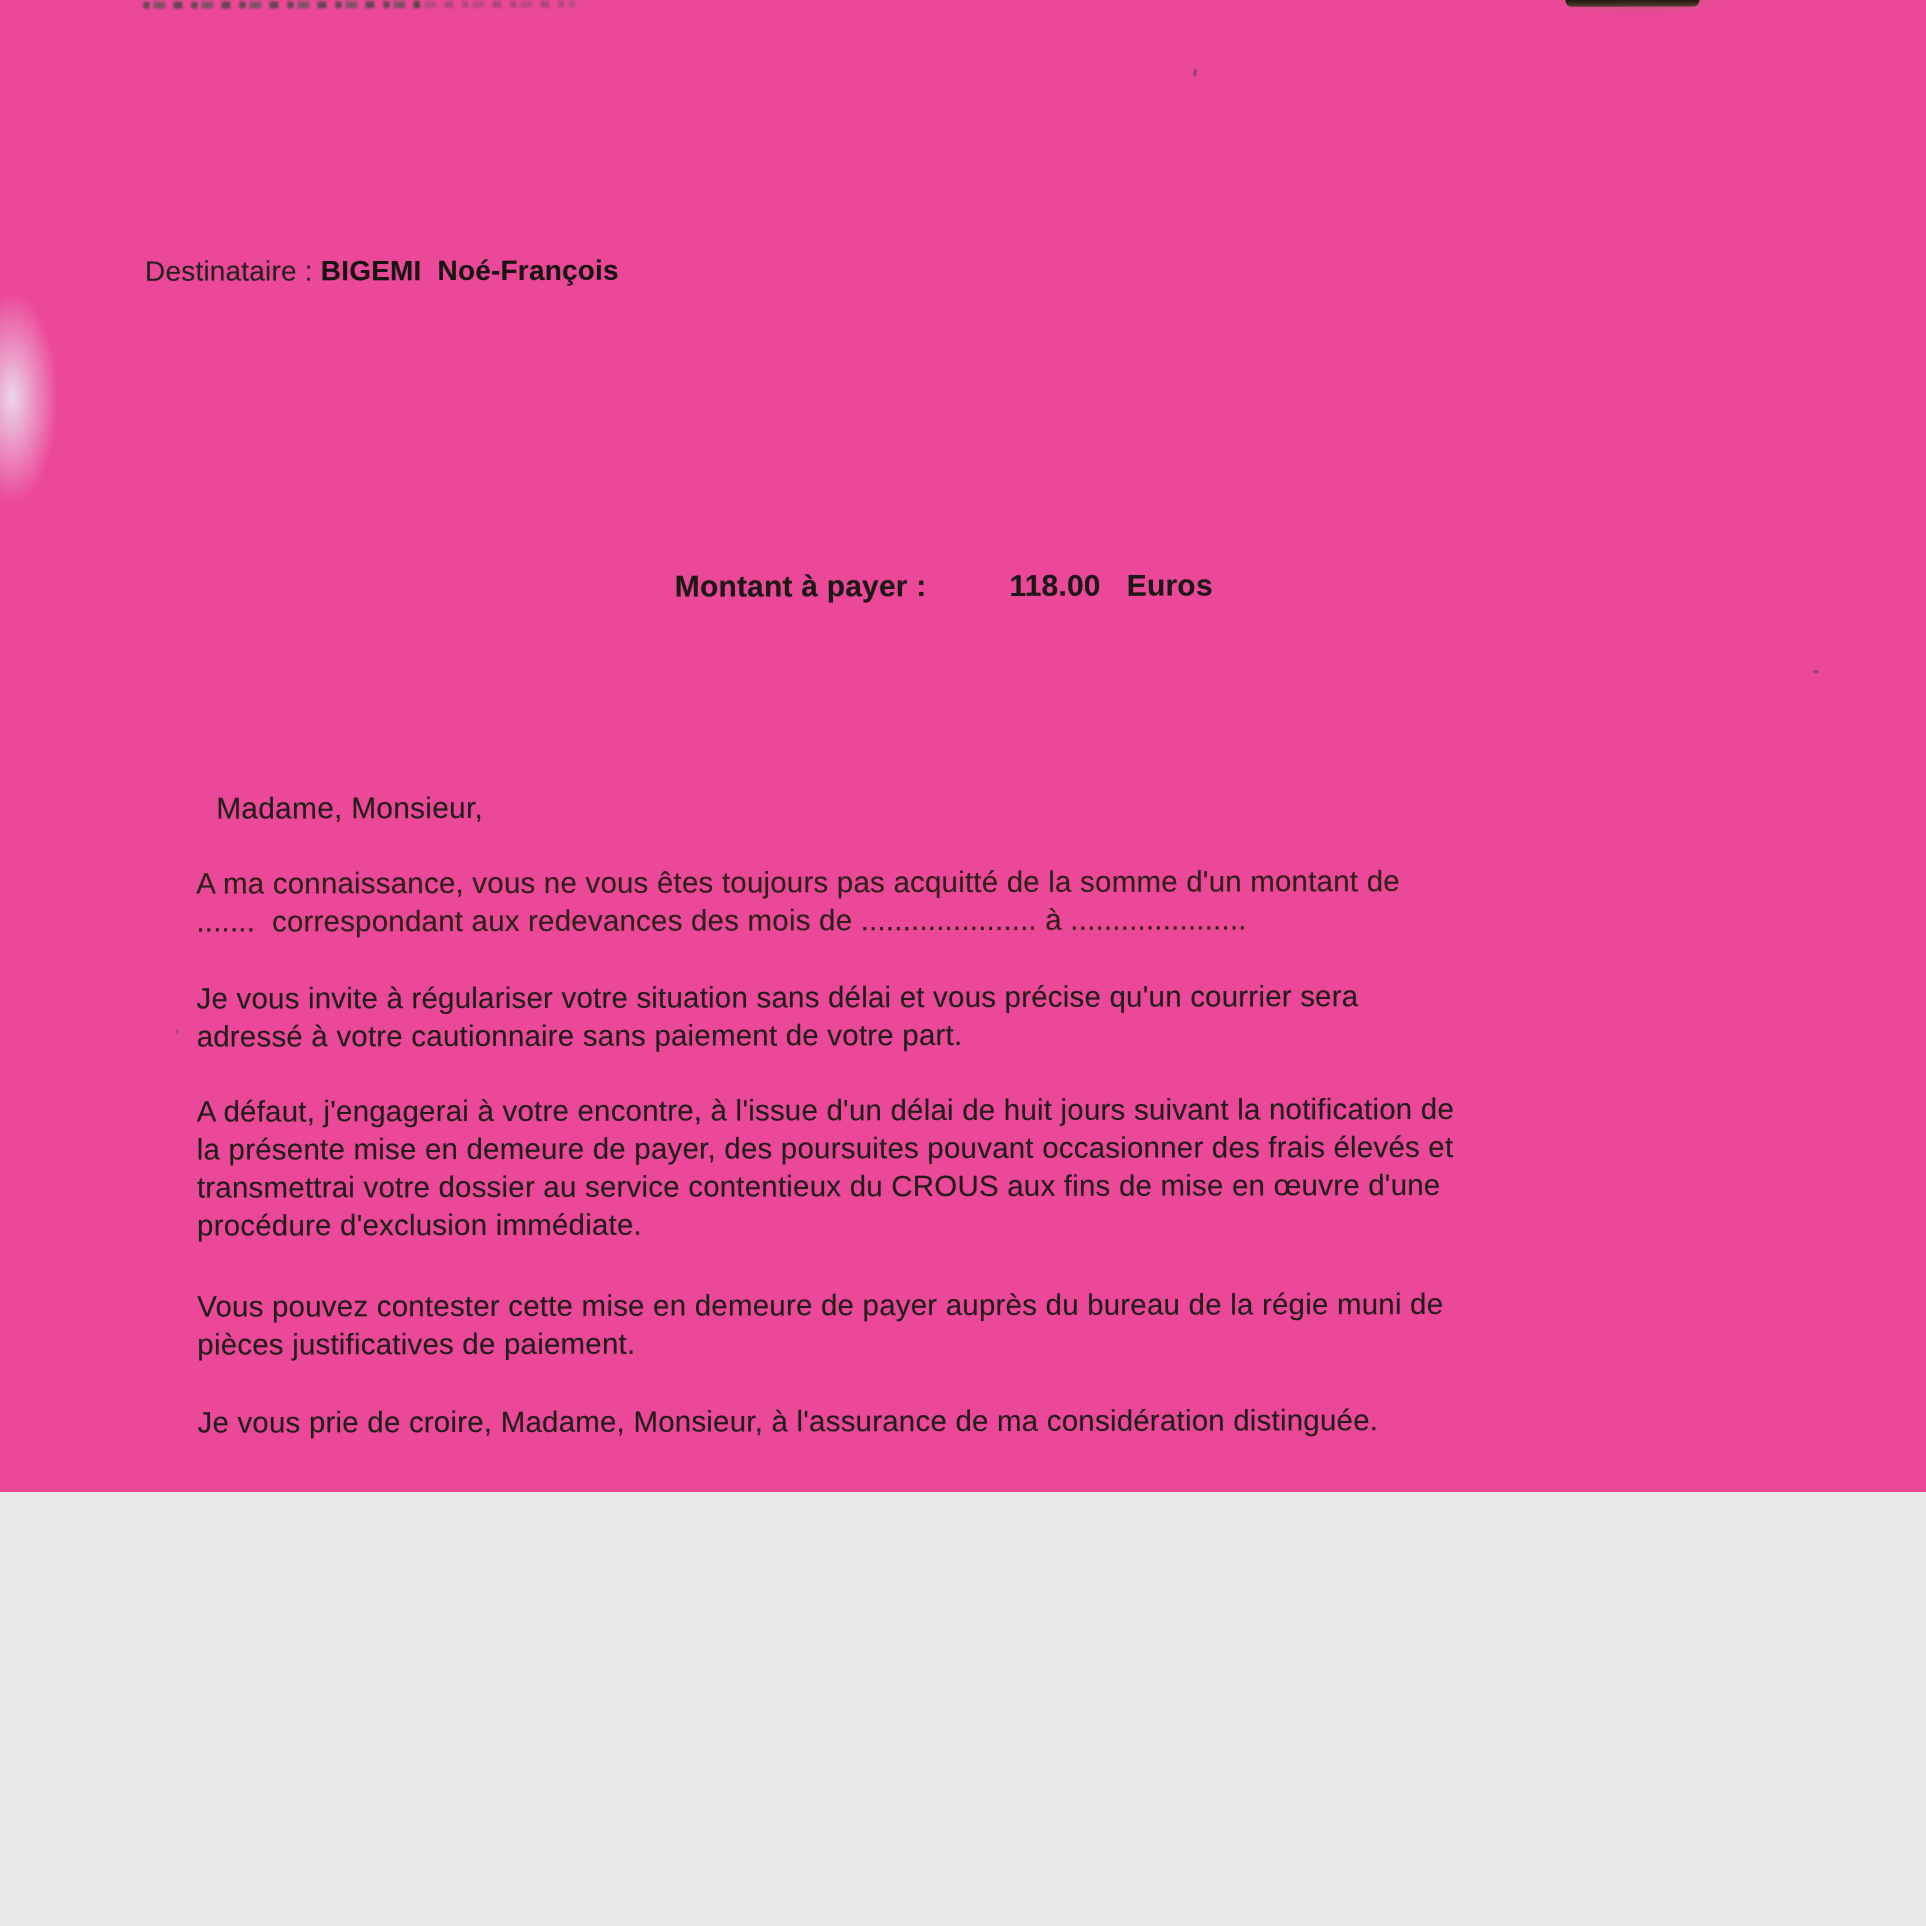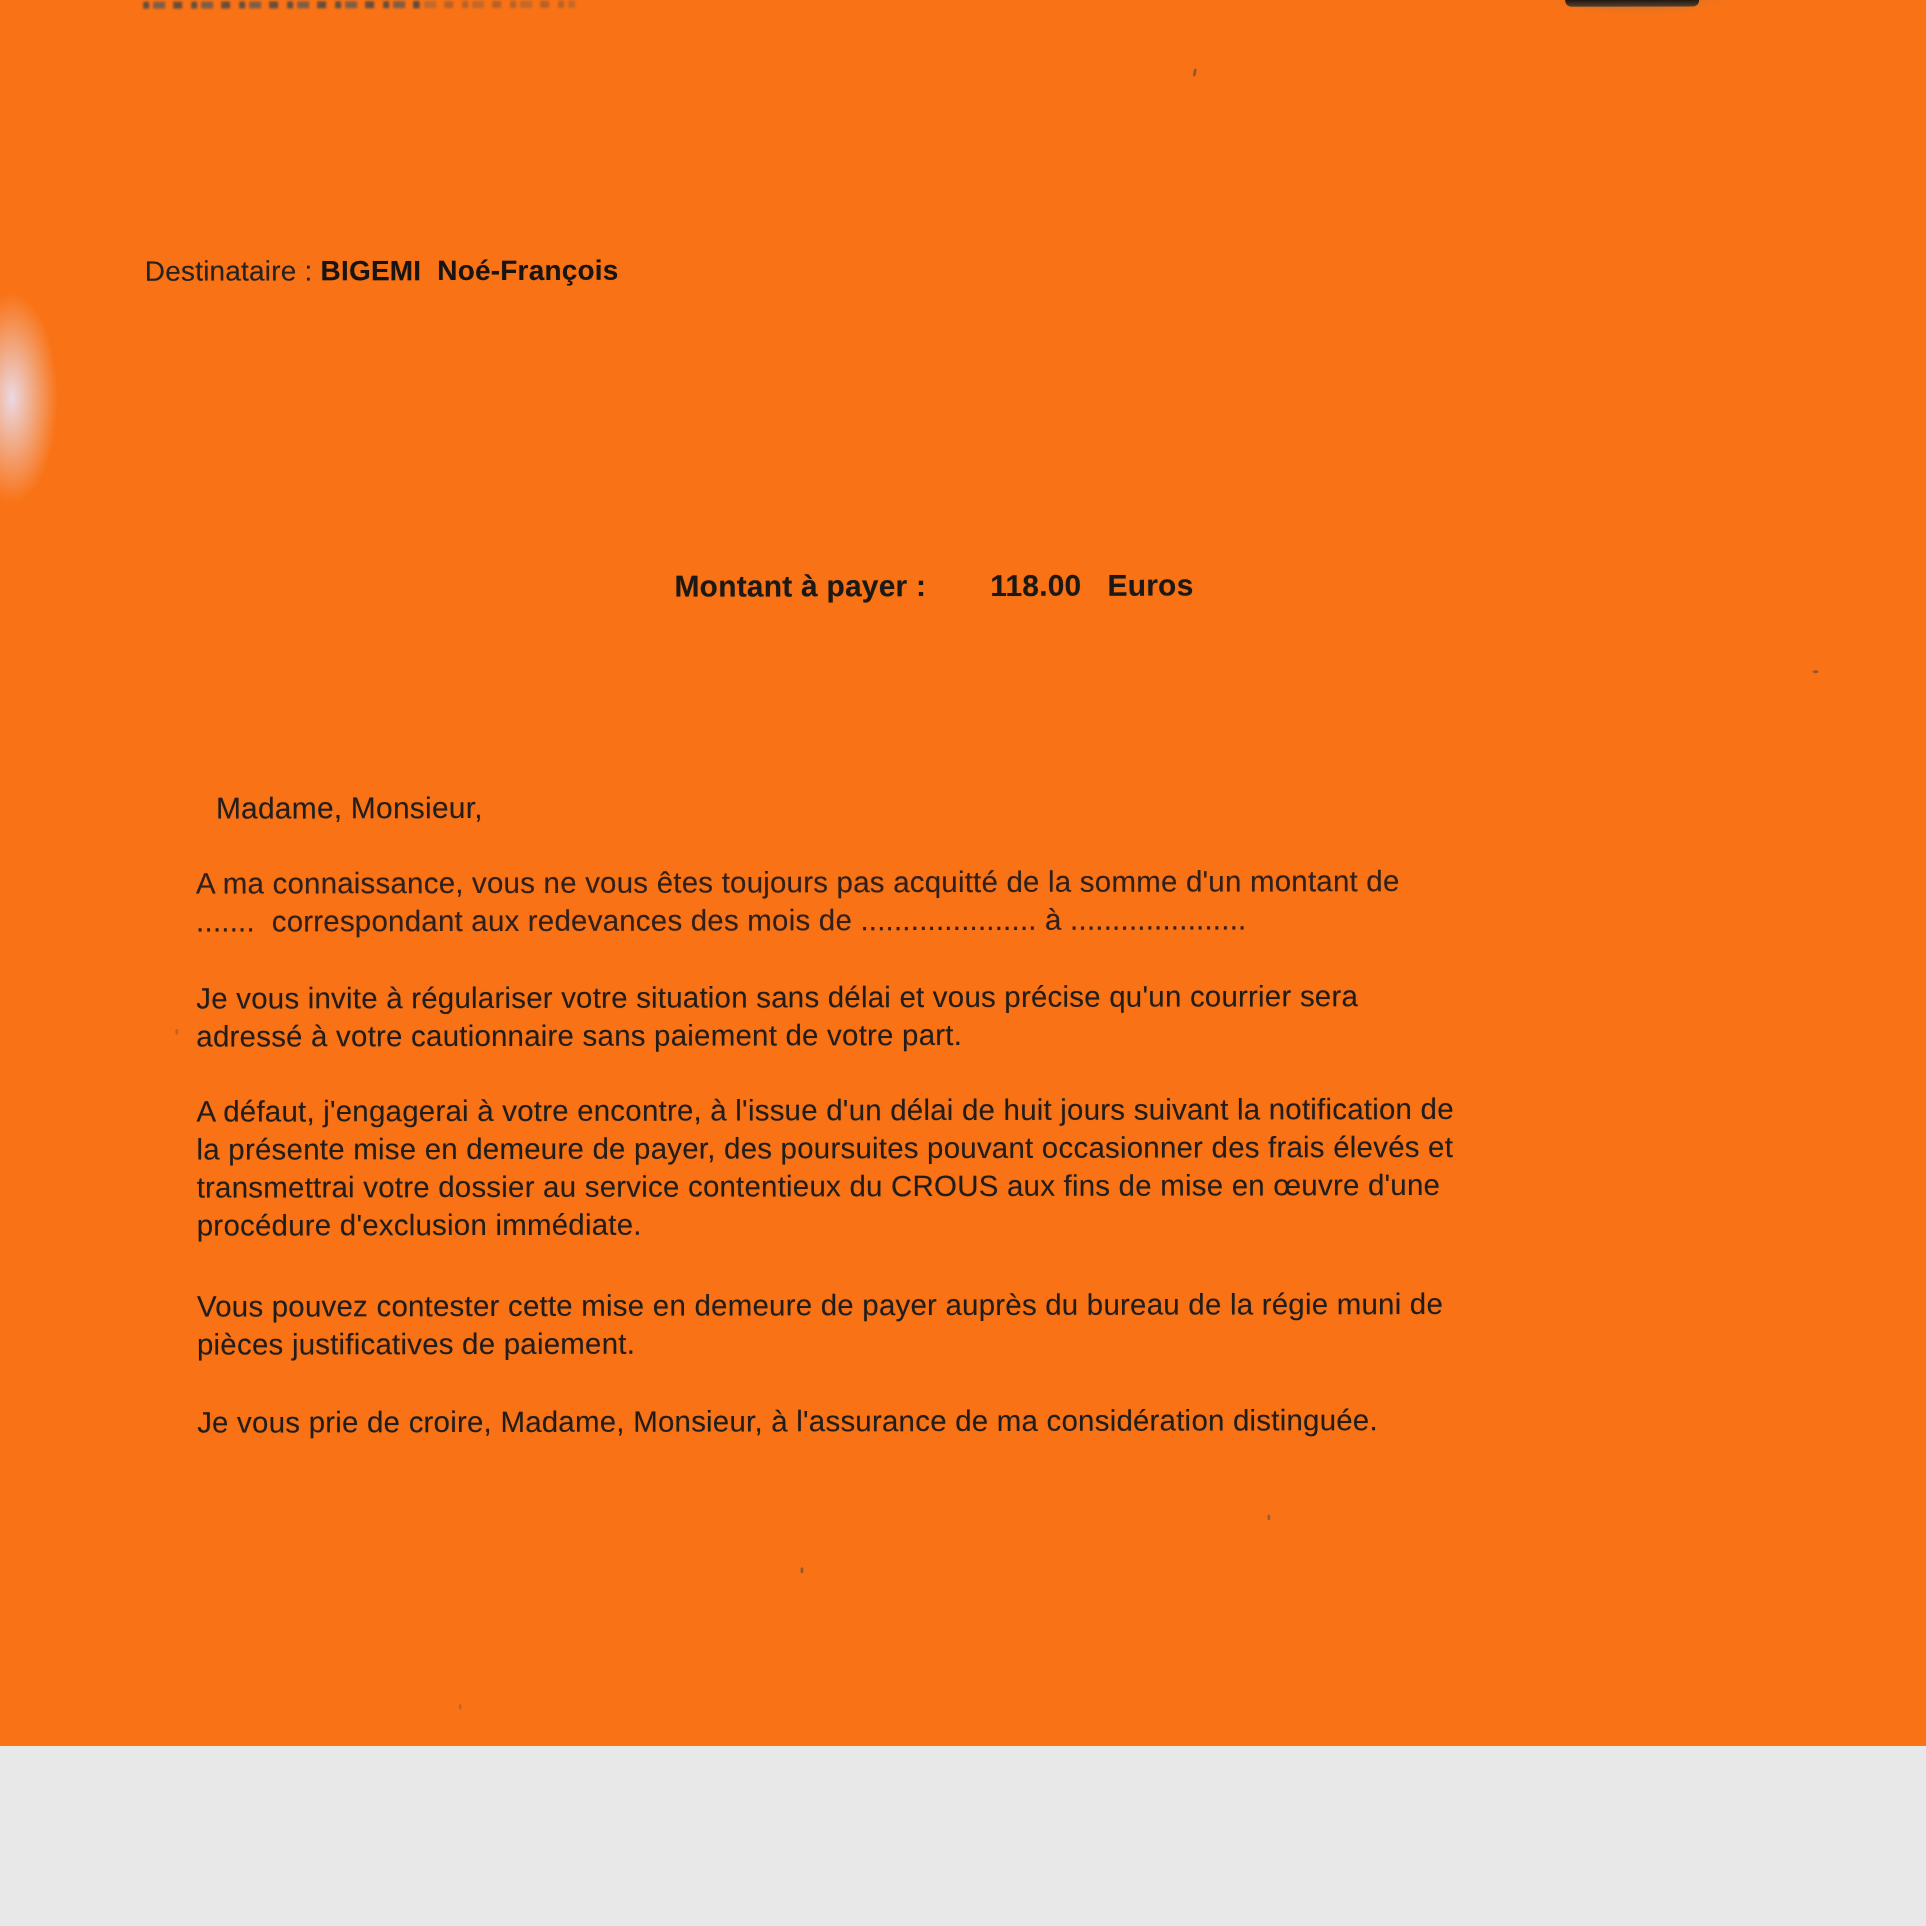--- a/index.html
+++ b/index.html
@@ -3,22 +3,22 @@
 <meta charset="utf-8">
 <style>
   html, body {
     margin: 0;
     padding: 0;
     background: #e8e8e8;
   }
   .page {
     position: relative;
     width: 1926px;
-    height: 1746px;
-    background: #f97316;
+    height: 1492px;
+    background: #ec4899;
     overflow: hidden;
     font-family: "Liberation Sans", sans-serif;
     color: #211e1c;
   }
   .content {
     position: absolute;
     inset: 0;
     transform: rotate(-0.12deg);
   }
   
@@ -89,21 +89,21 @@
     color: #262220;
   }
   .recipient .name { font-weight: bold; color: #171412; }
   .amount {
     left: 675px;
     top: 569px;
     font-size: 30px;
     font-weight: bold;
     color: #1b1815;
   }
-  .amount .value { margin-left: 64px; }
+  .amount .value { margin-left: 83px; }
   .amount .currency { margin-left: 26px; text-align: right; }
   .title {
     left: 675px;
     top: 715px;
     font-size: 31px;
     letter-spacing: 1px;
     color: #1c1a19;
   }
   .salutation {
     left: 216px;

